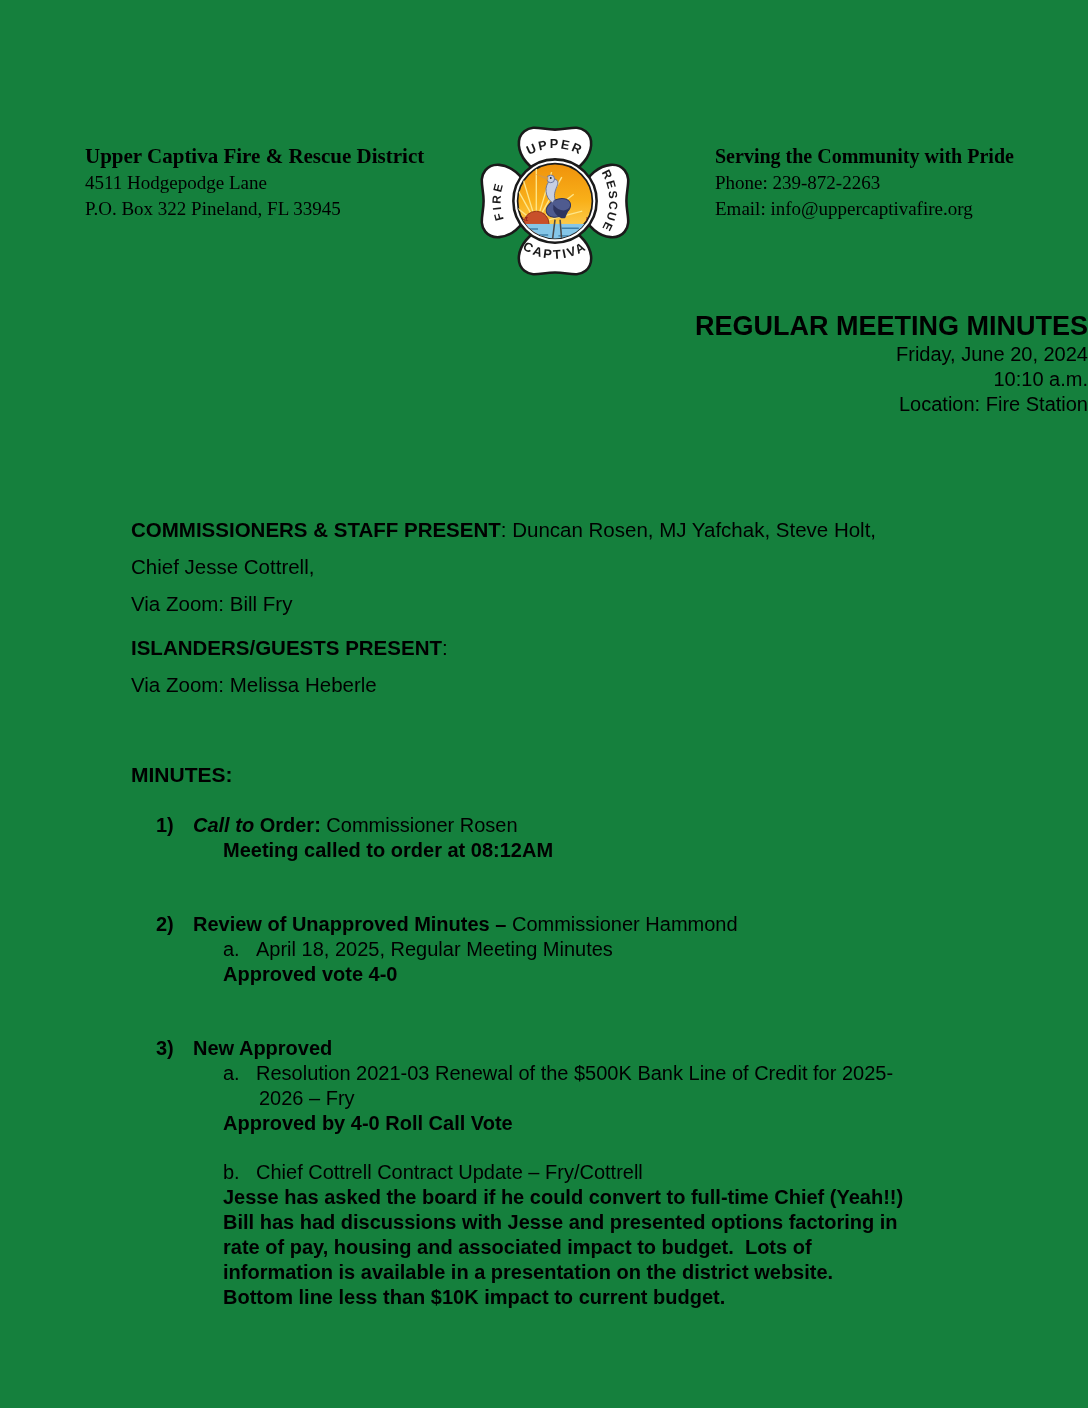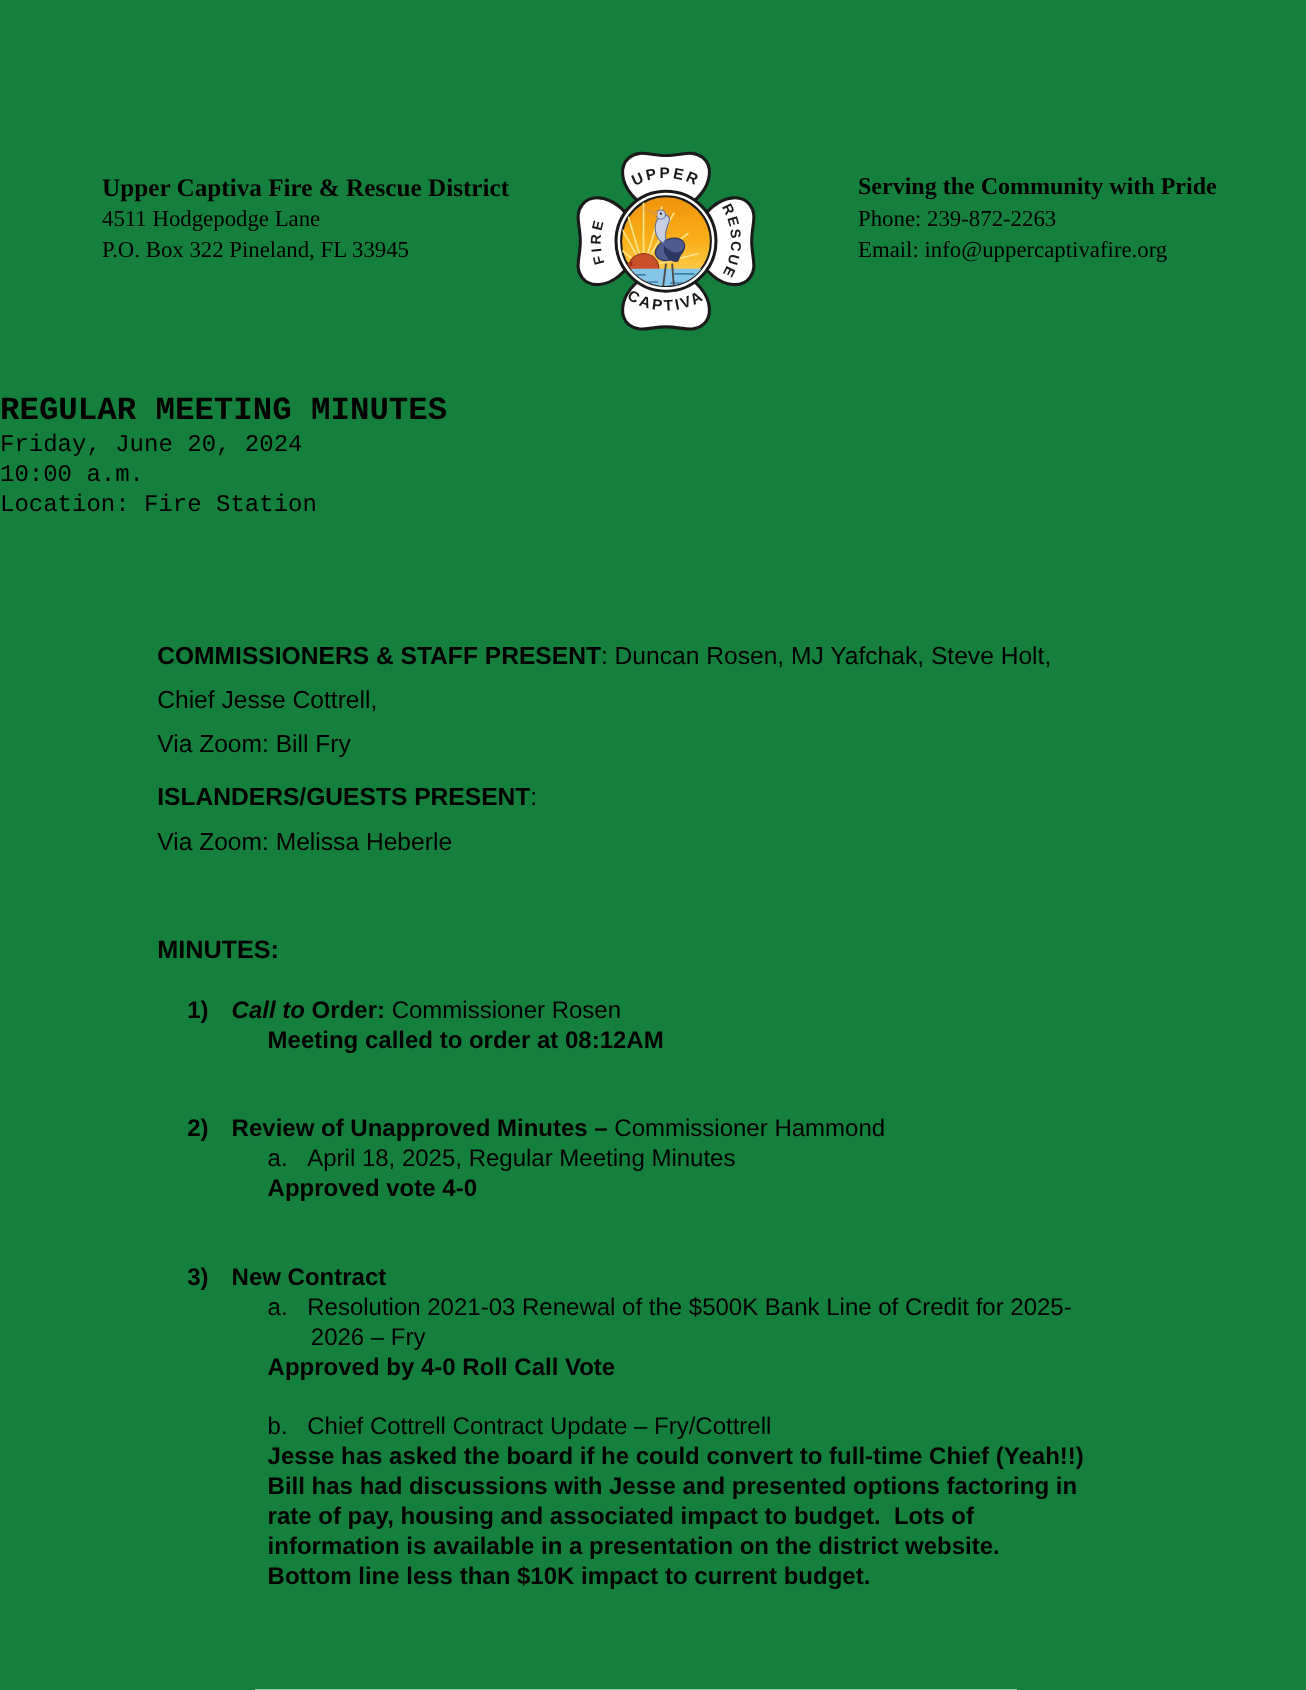--- a/index.html
+++ b/index.html
@@ -11,21 +11,21 @@
   
   .header{display:flex;align-items:flex-start;padding:116px 60px 0 85px;}
   .header-left{flex:0 0 385px;padding-top:26px;font-family:"Liberation Serif",serif;}
   .org-name{font-size:21px;font-weight:bold;line-height:28px;}
   .org-addr{font-size:19px;line-height:26px;}
   .logo-wrap{flex:0 0 170px;}
   .header-right{margin-left:75px;padding-top:26px;font-family:"Liberation Serif",serif;}
   .tagline{font-size:20px;font-weight:bold;line-height:28px;}
   .contact{font-size:19px;line-height:26px;}
   
-  .title-block{text-align:left;margin-top:36px;font-family:Liberation Mono, monospace;}
+  .title-block{text-align:right;margin-top:20px;}
   .meeting-title{font-size:27px;font-weight:bold;line-height:32px;margin:0;}
   .subtitle{font-size:20px;line-height:25px;}
   
   .attendance{margin:94px 80px 0 131px;font-size:20.5px;line-height:37px;}
   .attendance .blk2{margin-top:7px;}
   b.hv{font-weight:bold;}
   
   .minutes-heading{margin:59px 0 0 131px;font-size:21px;font-weight:bold;line-height:25px;}
   .list{margin-left:156px;font-size:20px;line-height:25px;}
   .item{margin-top:25px;}
@@ -137,21 +137,21 @@
     <div class="header-right">
       <div class="tagline">Serving the Community with Pride</div>
       <div class="contact">Phone: 239-872-2263</div>
       <div class="contact">Email: info@uppercaptivafire.org</div>
     </div>
   </div>
 
   <div class="title-block">
     <div class="meeting-title">REGULAR MEETING MINUTES</div>
     <div class="subtitle">Friday, June 20, 2024</div>
-    <div class="subtitle">10:00 a.m.</div>
+    <div class="subtitle">10:10 a.m.</div>
     <div class="subtitle">Location: Fire Station</div>
   </div>
 
   <div class="attendance">
     <div><b class="hv">COMMISSIONERS &amp; STAFF PRESENT</b><span>: Duncan Rosen, MJ Yafchak, Steve Holt,</span></div>
     <div>Chief Jesse Cottrell,</div>
     <div>Via Zoom: Bill Fry</div>
 
     <div class="blk2"><b class="hv">ISLANDERS/GUESTS PRESENT</b><span>:</span></div>
     <div>Via Zoom: Melissa Heberle</div>
@@ -170,21 +170,21 @@
 
     <div class="item">
       <div><span class="num">2)</span><span class="bold">Review of Unapproved Minutes – </span><span>Commissioner Hammond</span></div>
       <div class="sub"><span class="amark">a.</span><span>April 18, 2025, Regular Meeting Minutes</span></div>
       <div class="sub bold">Approved vote 4-0</div>
     </div>
 
     <div class="gap"></div>
 
     <div class="item">
-      <div><span class="num">3)</span><span class="bold">New Contract</span></div>
+      <div><span class="num">3)</span><span class="bold">New Approved</span></div>
       <div class="sub"><span class="amark">a.</span><span>Resolution 2021-03 Renewal of the $500K Bank Line of Credit for 2025-</span></div>
       <div class="sub-hang">2026 – Fry</div>
       <div class="sub bold">Approved by 4-0 Roll Call Vote</div>
 
       <div class="gap"></div>
 
       <div class="sub"><span class="amark">b.</span><span>Chief Cottrell Contract Update – Fry/Cottrell</span></div>
       <div class="sub bold">Jesse has asked the board if he could convert to full-time Chief (Yeah!!)</div>
       <div class="sub bold">Bill has had discussions with Jesse and presented options factoring in</div>
       <div class="sub bold">rate of pay, housing and associated impact to budget.&nbsp; Lots of</div>

